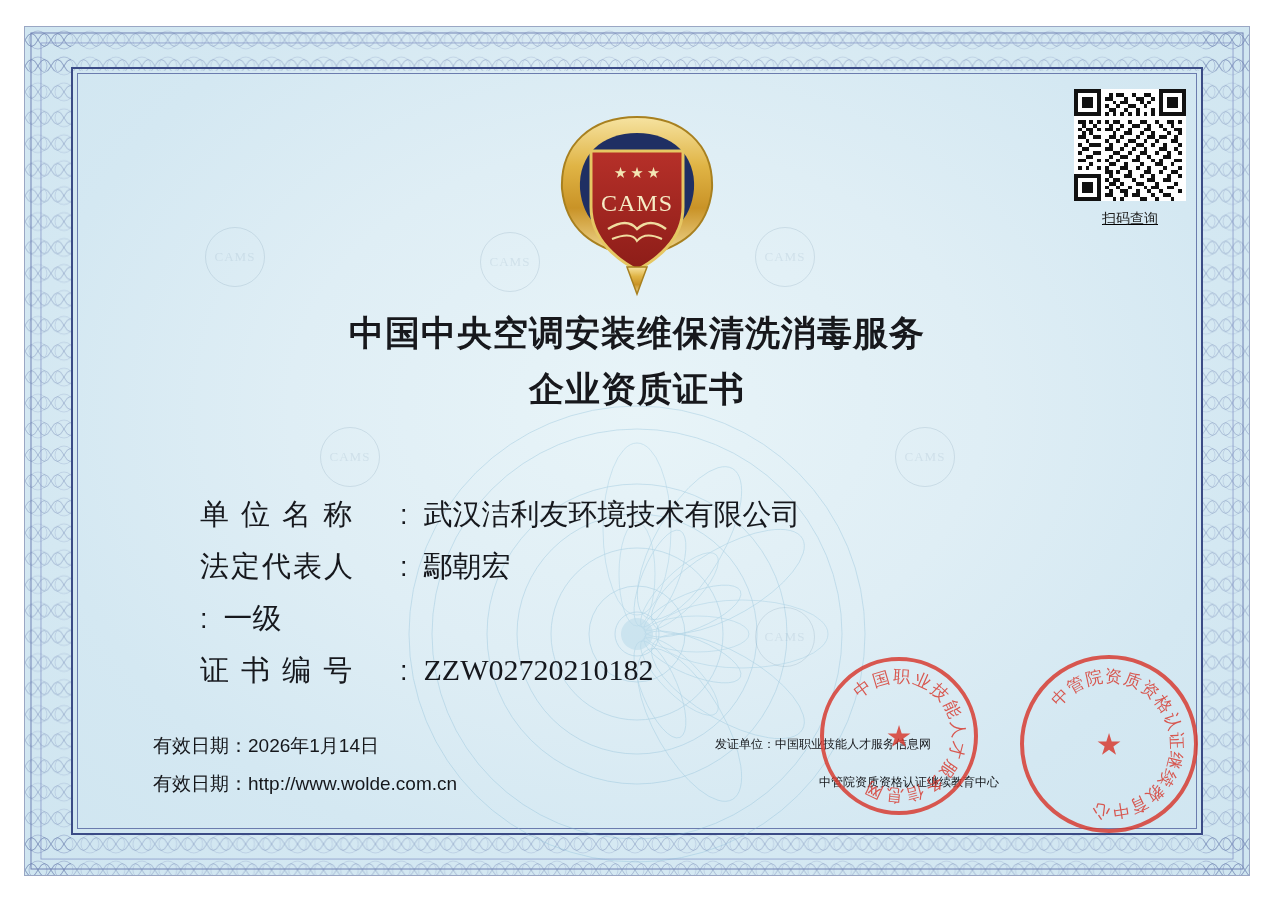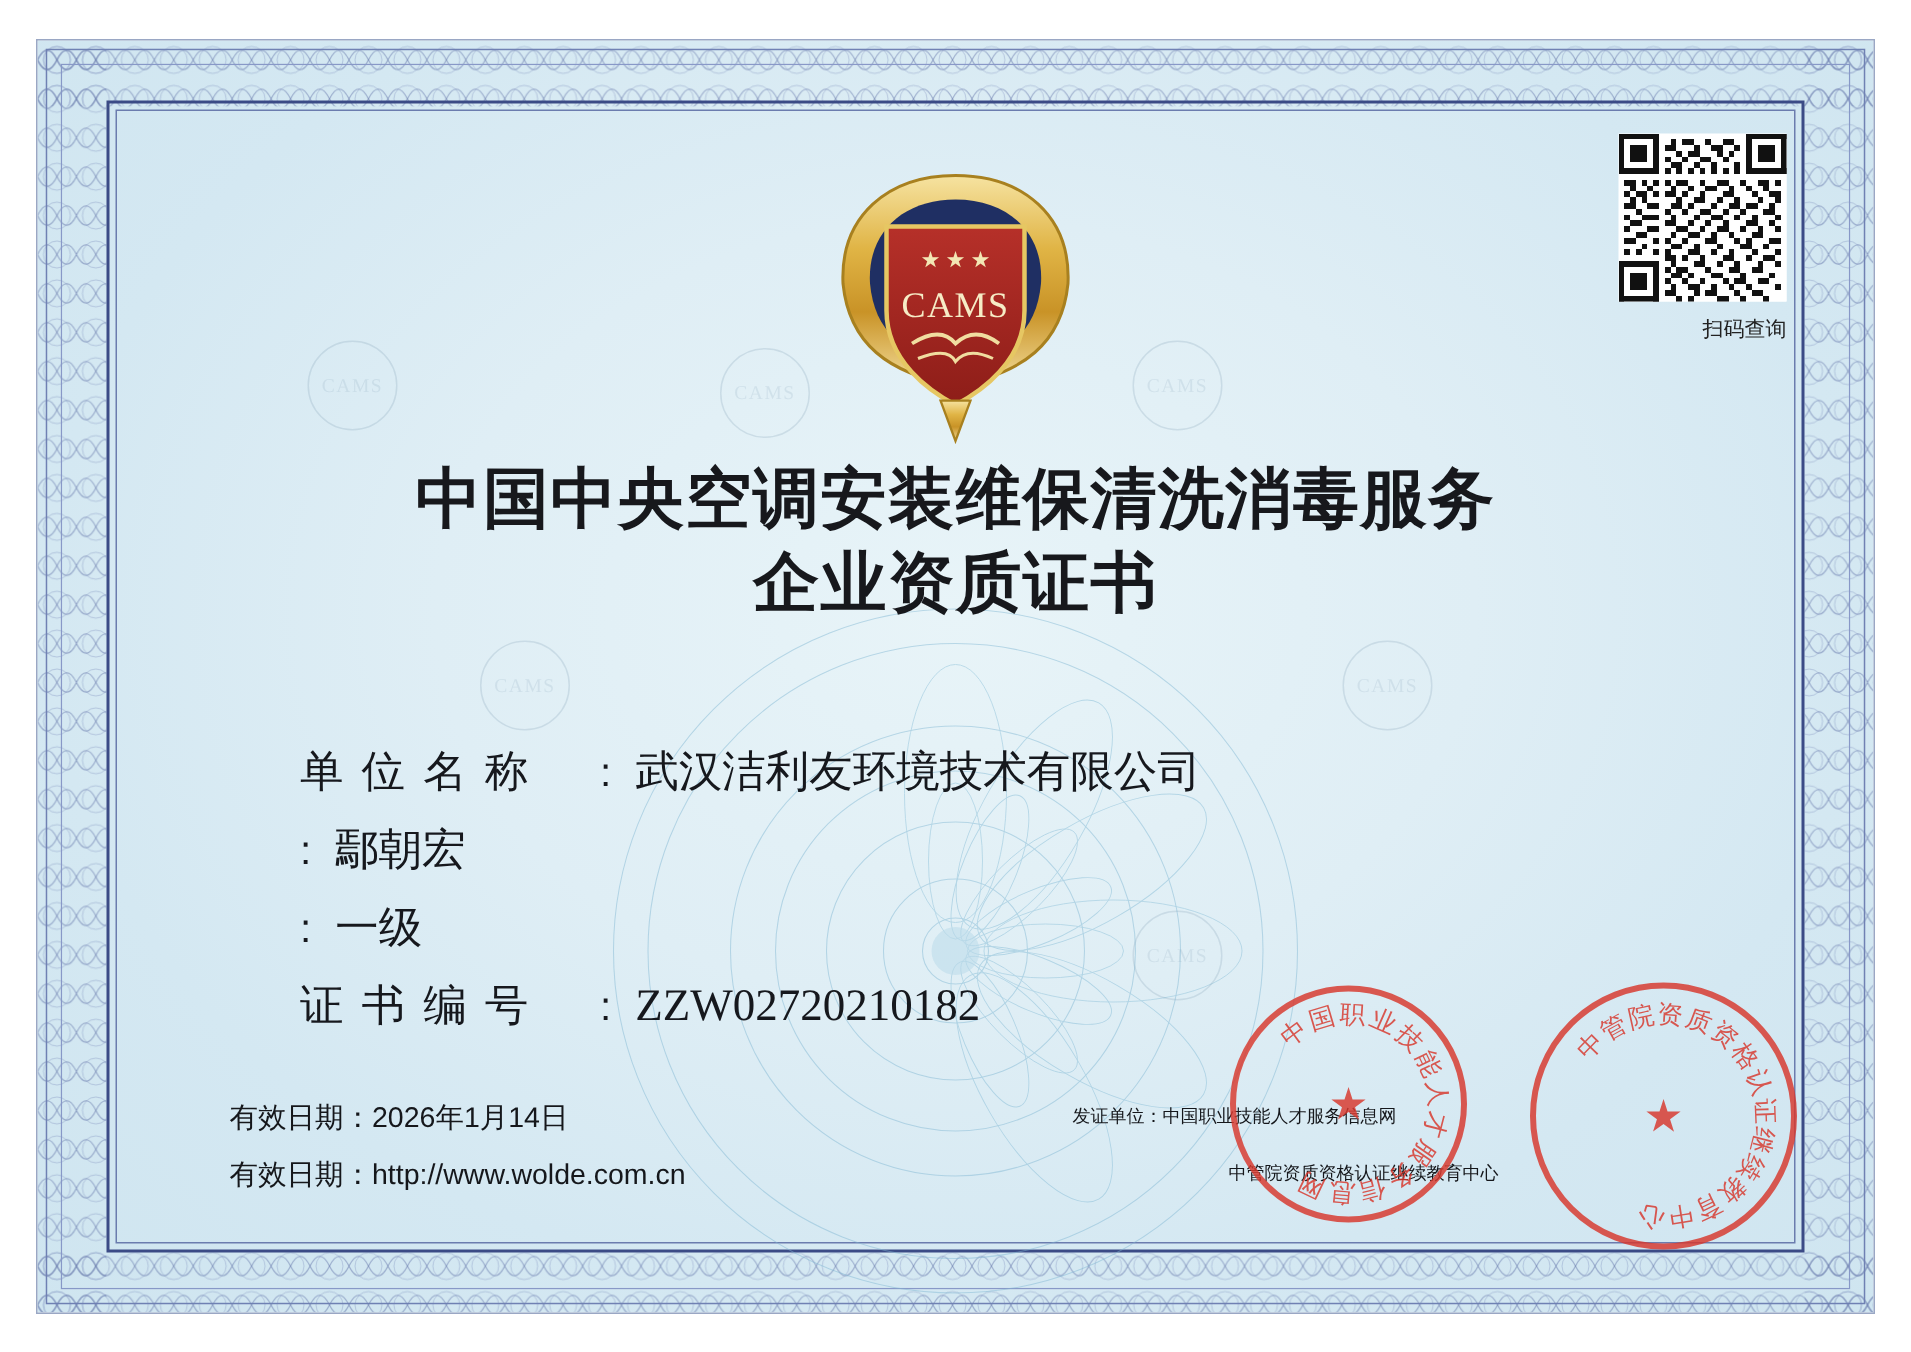--- a/index.html
+++ b/index.html
@@ -86,21 +86,22 @@
     width: 210px;
     height: 215px;
   }
 
   
   .qr-wrap {
     position: absolute;
     right: 58px;
     top: 62px;
     width: 122px;
-    text-align: right;
+    text-align: center;
+    text-decoration: underline;
   }
   .qr {
     width: 112px;
     height: 112px;
     margin: 0 auto;
     background: #fff;
   }
   .qr-label {
     margin-top: 5px;
     font-size: 14px;
@@ -111,21 +112,21 @@
   
   .title-block {
     position: absolute;
     left: 0; right: 0;
     top: 278px;
     text-align: center;
   }
   .title-line {
     font-family: "Liberation Sans", sans-serif;
     font-weight: bold;
-    font-size: 44px;
+    font-size: 35px;
     line-height: 56px;
     color: #17181c;
     letter-spacing: 1px;
   }
 
   
   .fields {
     position: absolute;
     left: 175px;
     top: 468px;
@@ -569,20 +570,21 @@
       <div class="title-line">企业资质证书</div>
     </div>
 
     <div class="fields">
       <div class="field-row">
         <span class="field-label">单 位 名 称</span>
         <span class="field-colon">:</span>
         <span class="field-value">武汉洁利友环境技术有限公司</span>
       </div>
       <div class="field-row">
+        <span class="field-label">法定代表人</span>
         <span class="field-colon">:</span>
         <span class="field-value">鄢朝宏</span>
       </div>
       <div class="field-row">
         <span class="field-colon">:</span>
         <span class="field-value">一级</span>
       </div>
       <div class="field-row">
         <span class="field-label">证 书 编 号</span>
         <span class="field-colon">:</span>

